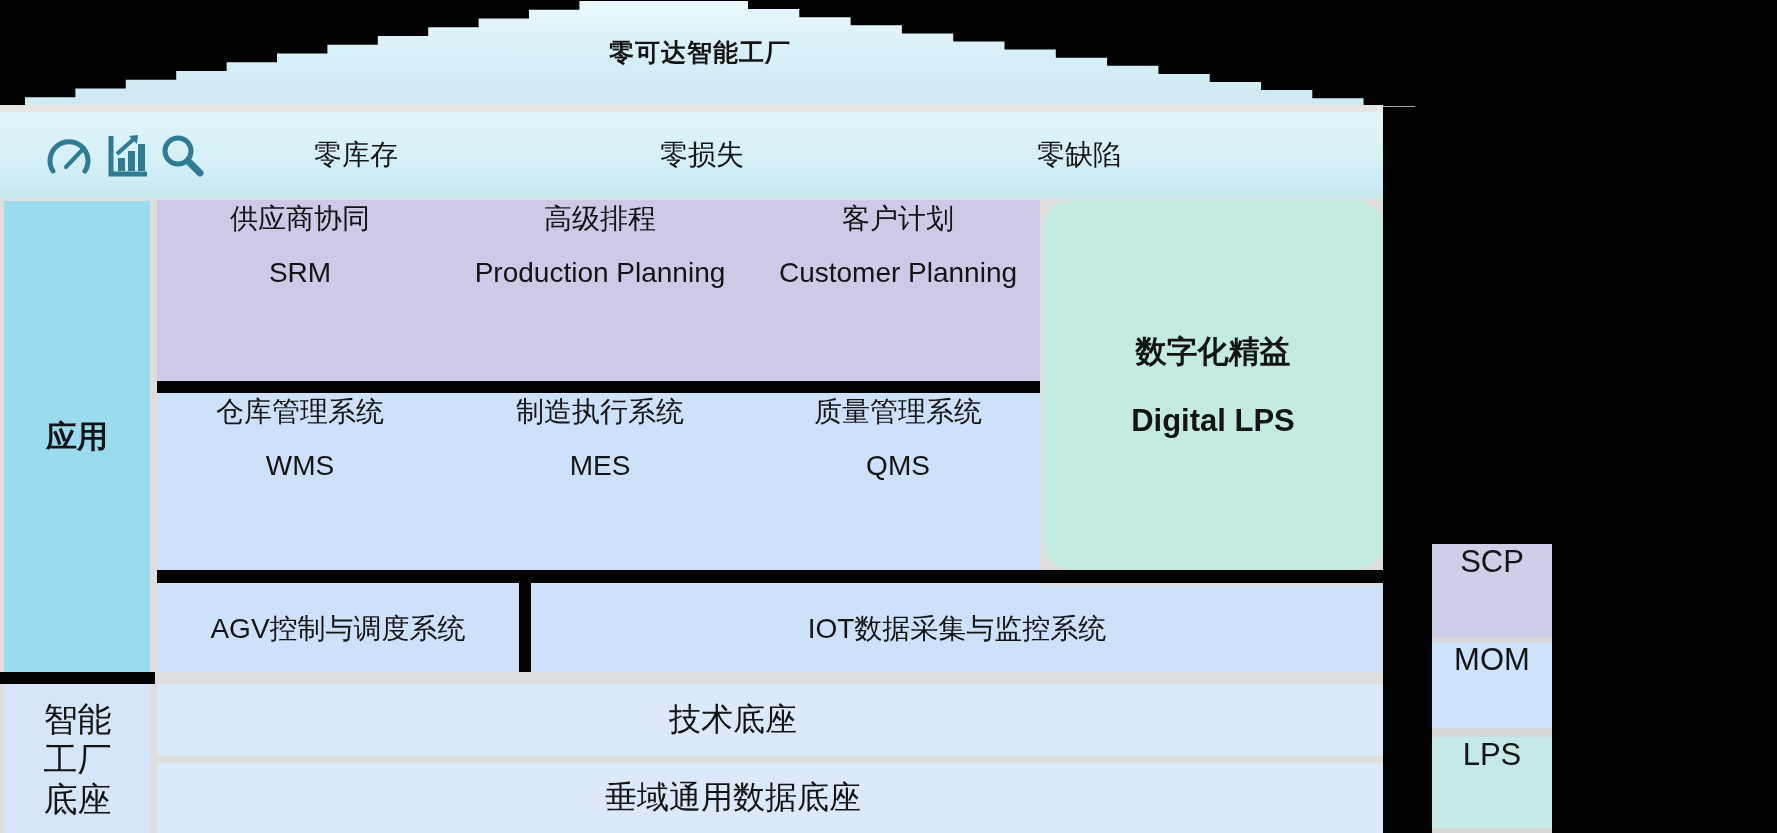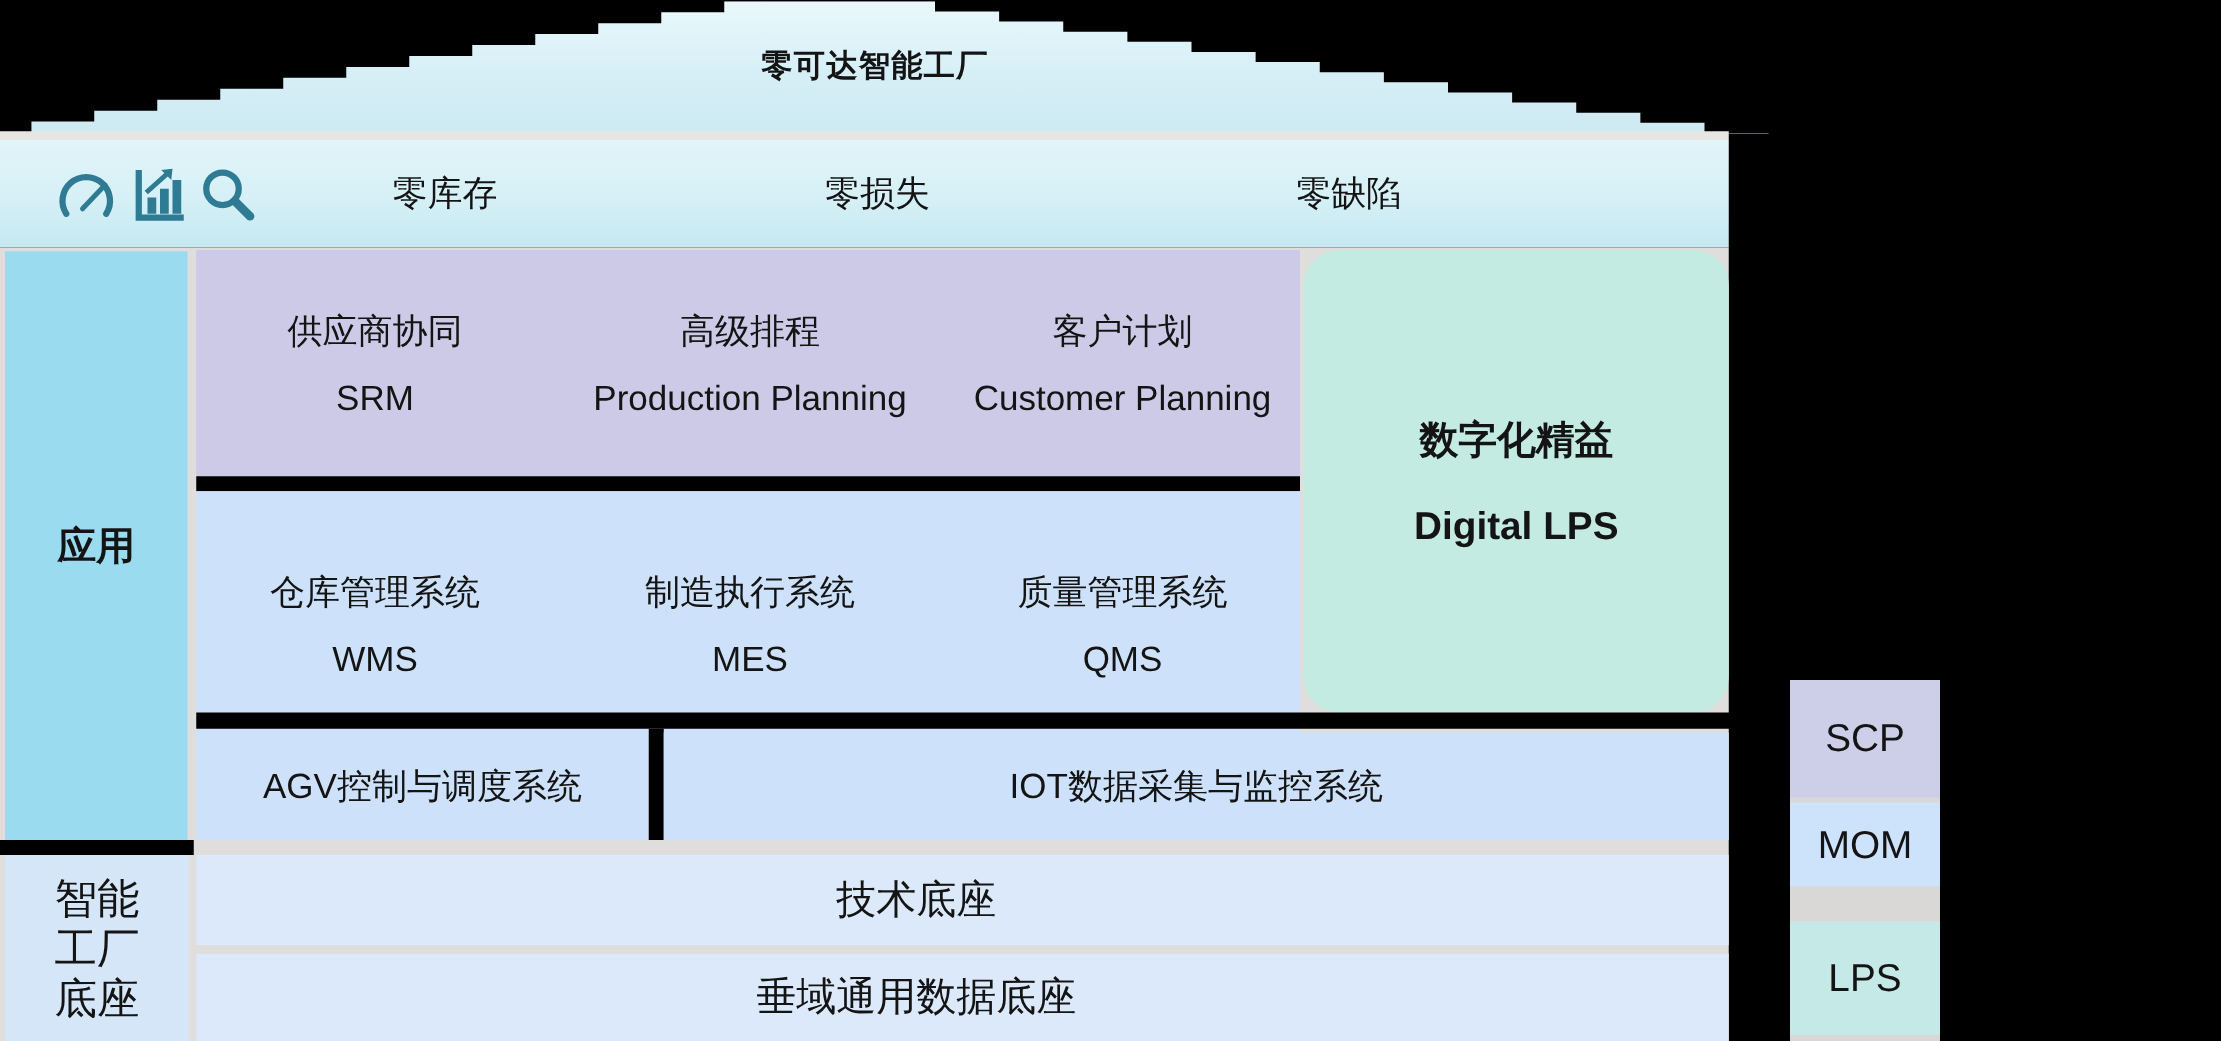--- a/index.html
+++ b/index.html
@@ -27,21 +27,21 @@
   .app-col{position:absolute;left:4px;top:201px;width:146px;height:471px;background:#9bdbf0;
            display:flex;align-items:center;justify-content:center;box-sizing:border-box;font-family:Liberation Mono, monospace;}
   .app-col span{font-size:31px;font-weight:bold;}
   .bar{position:absolute;background:#000;}
 
   
   .band{position:absolute;}
   .planning-band{left:157px;top:200px;width:883px;height:181px;background:#cccae6;}
   .exec-band{left:157px;top:393px;width:883px;height:213px;background:#cde2fa;}
   .bcol{position:absolute;top:0;height:100%;width:320px;display:flex;flex-direction:column;
-        justify-content:center;align-items:center;gap:19px;}
+        justify-content:flex-start;align-items:center;gap:19px;}
   .bcol .zh{font-size:28px;white-space:nowrap;}
   .bcol .en{font-size:28px;white-space:nowrap;}
   .c1{left:-17px;} .c2{left:283px;} .c3{left:581px;}
 
   
   .dlps{position:absolute;left:1043px;top:200px;width:340px;height:370px;background:#c3ebe2;
         display:flex;flex-direction:column;justify-content:center;align-items:center;gap:30px;border-radius:28px;}
   .dlps div{font-size:31px;font-weight:bold;white-space:nowrap;}
 
   
@@ -53,24 +53,24 @@
   .found-label{position:absolute;left:4px;top:684px;width:147px;height:149px;background:#d5e6f8;
                display:flex;align-items:center;justify-content:center;}
   .found-label span{display:block;width:94px;font-size:34px;line-height:40px;text-align:center;}
   .found-row{position:absolute;left:157px;width:1226px;background:#dbe9fa;display:flex;
              align-items:center;justify-content:center;font-size:32px;padding-right:74px;box-sizing:border-box;text-align:center;}
   .row-tech{top:684px;height:72px;}
   .row-data{top:763px;height:70px;}
 
   
   .stack{position:absolute;left:1432px;top:544px;width:120px;height:289px;background:#d9d8d6;}
-  .stack .sbox{position:absolute;left:0;width:120px;display:flex;align-items:center;justify-content:center;
+  .stack .sbox{position:absolute;left:0;width:120px;display:flex;align-items:flex-start;justify-content:center;
                font-size:31px;}
   .scp{top:0;height:94px;background:#cdcfe8;}
-  .mom{top:98px;height:67px;background:#cde2fb;}
+  .mom{top:98px;height:86px;background:#cde2fb;}
   .lps{top:193px;height:91px;background:#c4e9e6;}
 </style>
 </head>
 <body>
 
 <div class="stage">
 
   <div class="roof" style="clip-path: polygon(5px 106px, 5px 97.25px, 55.4px 97.25px, 55.4px 88.5px, 105.8px 88.5px, 105.8px 79.75px, 156.2px 79.75px, 156.2px 71px, 206.6px 71px, 206.6px 62.25px, 257px 62.25px, 257px 53.5px, 307.4px 53.5px, 307.4px 44.75px, 357.8px 44.75px, 357.8px 36px, 408.2px 36px, 408.2px 27.25px, 458.6px 27.25px, 458.6px 18.5px, 509px 18.5px, 509px 9.75px, 559.4px 9.75px, 559.4px 1px, 609.8px 1px, 728px 1px, 728px 9.1px, 779.3px 9.1px, 779.3px 17.2px, 830.6px 17.2px, 830.6px 25.3px, 881.9px 25.3px, 881.9px 33.4px, 933.2px 33.4px, 933.2px 41.5px, 984.5px 41.5px, 984.5px 49.6px, 1035.8px 49.6px, 1035.8px 57.7px, 1087.1px 57.7px, 1087.1px 65.8px, 1138.4px 65.8px, 1138.4px 73.9px, 1189.7px 73.9px, 1189.7px 82px, 1241px 82px, 1241px 90.1px, 1292.3px 90.1px, 1292.3px 98.2px, 1343.6px 98.2px, 1343.6px 106.3px, 1394.9px 106.3px, 1394.9px 107px, 5px 107px);"></div>
   <div class="title">零可达智能工厂</div>
 

